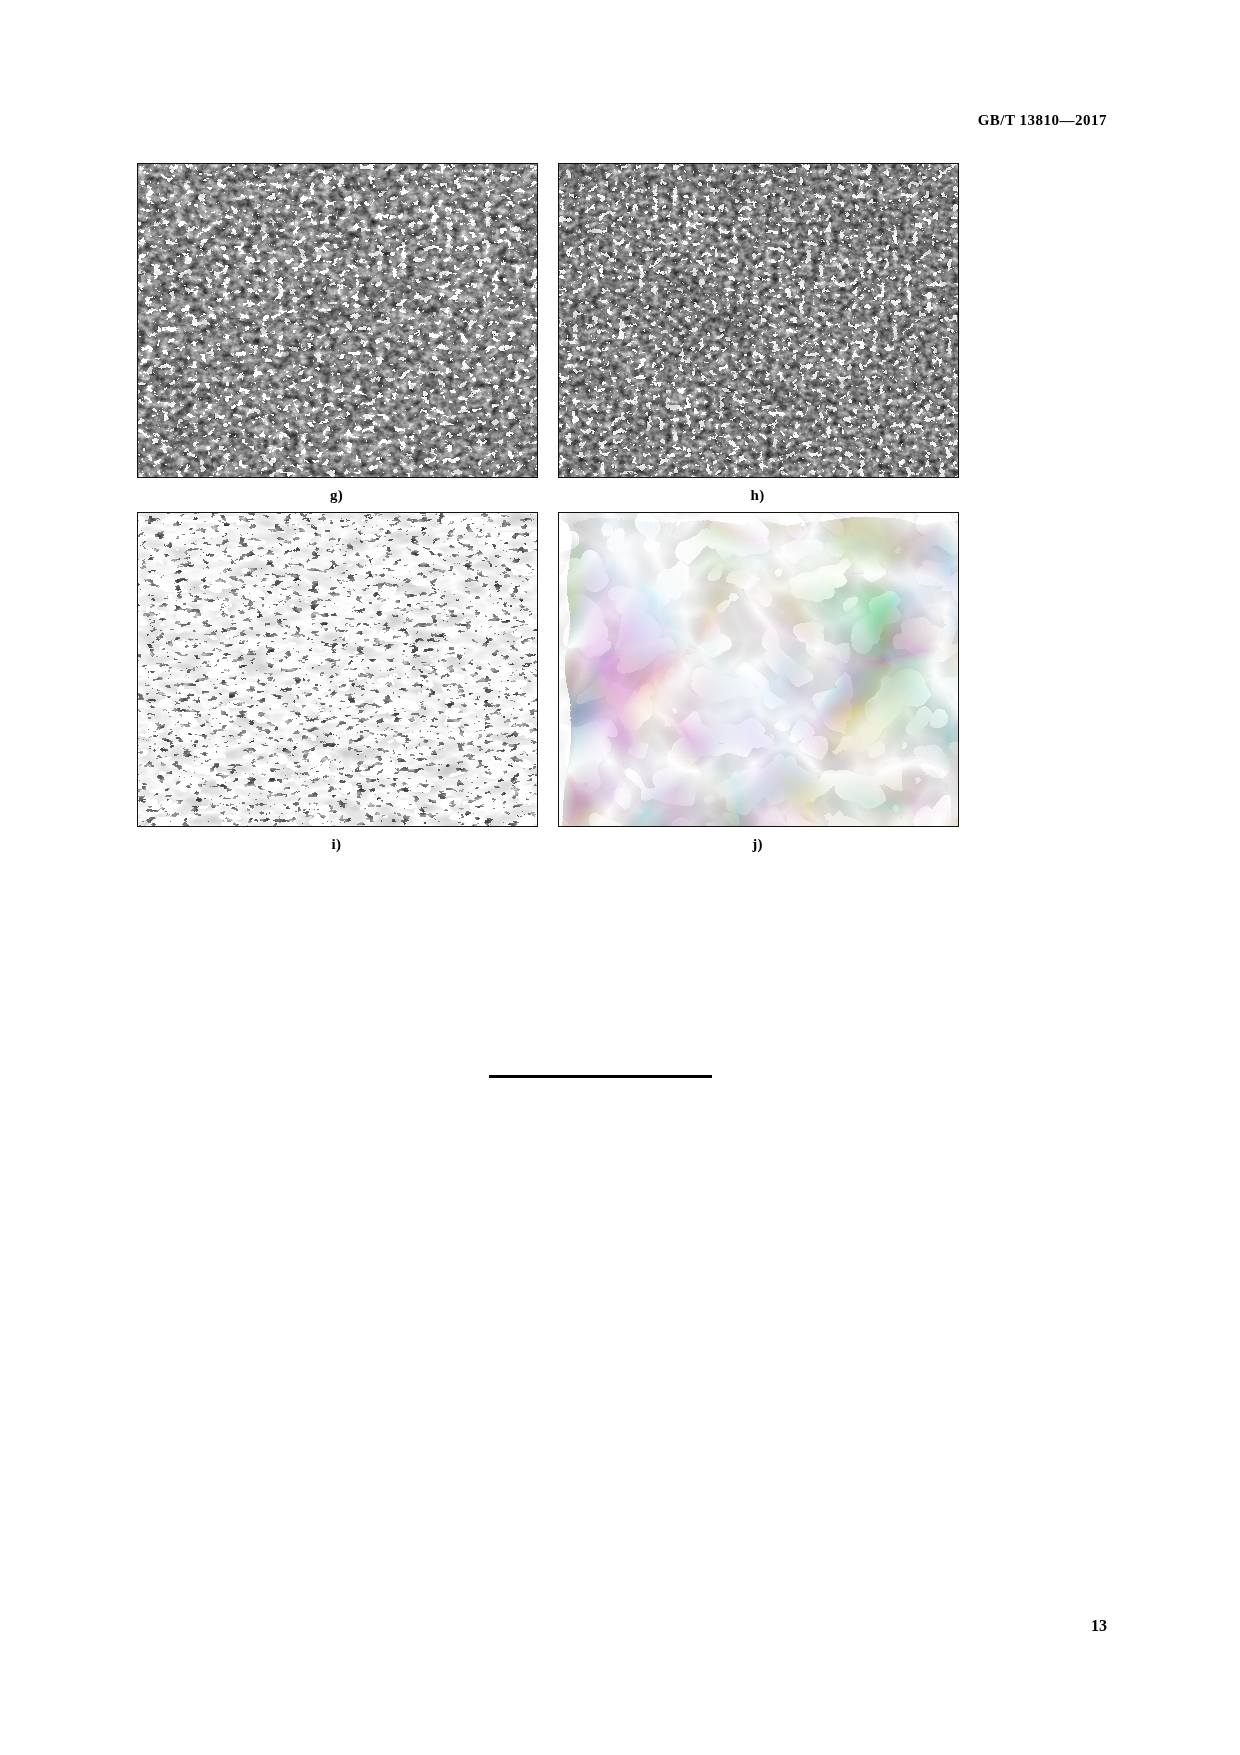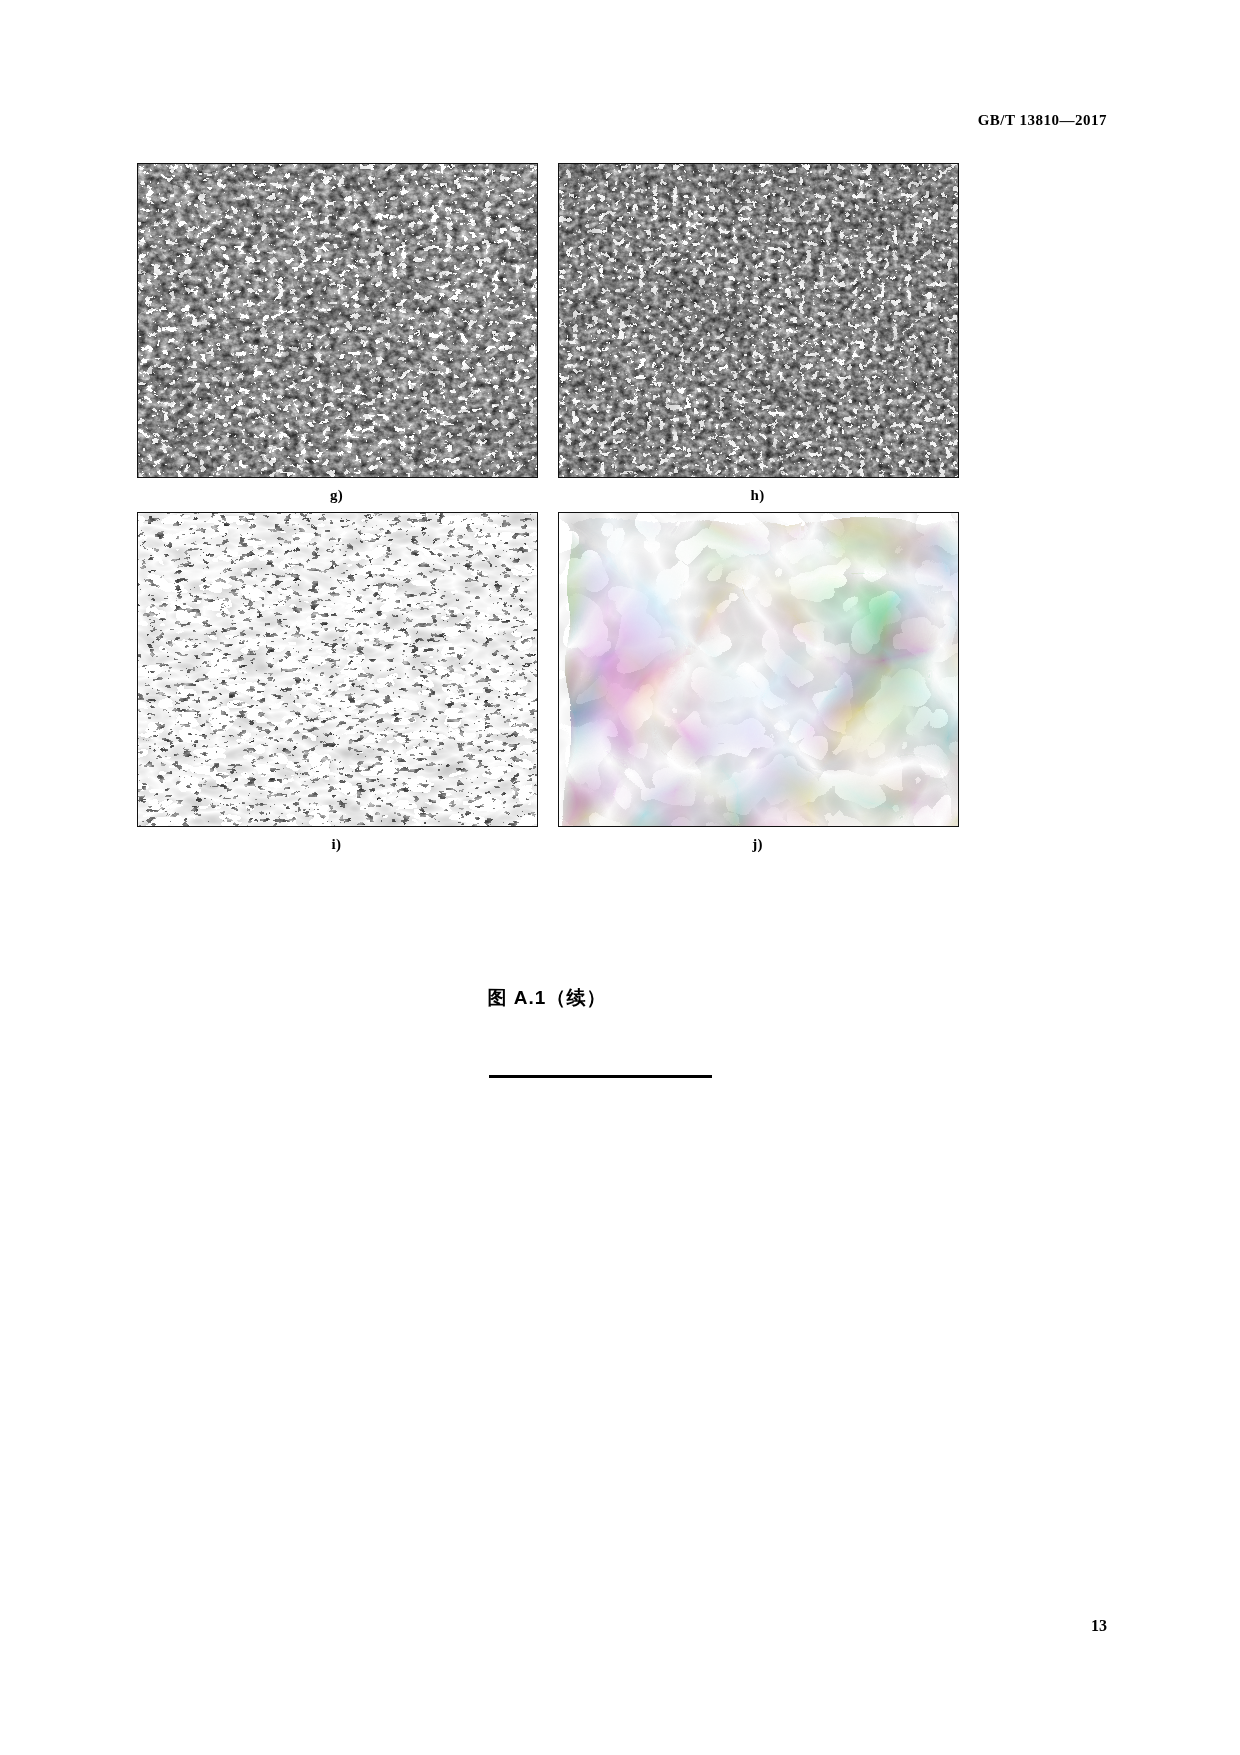--- a/index.html
+++ b/index.html
@@ -243,19 +243,18 @@
             <rect width="399" height="313" filter="url(#fj)" opacity="0.95"></rect>
             <rect width="399" height="313" filter="url(#fj2)" opacity="0.18"></rect>
           </svg>
         </div>
         <div class="fig-caption">j)</div>
       </div>
     </div>
 
   </div>
 
-  <div class="figure-title">图 A.1（续）</div>
 
   <div class="foot-rule"></div>
 
   <div class="page-number">13</div>
 
 </div>
 
 </body></html>

